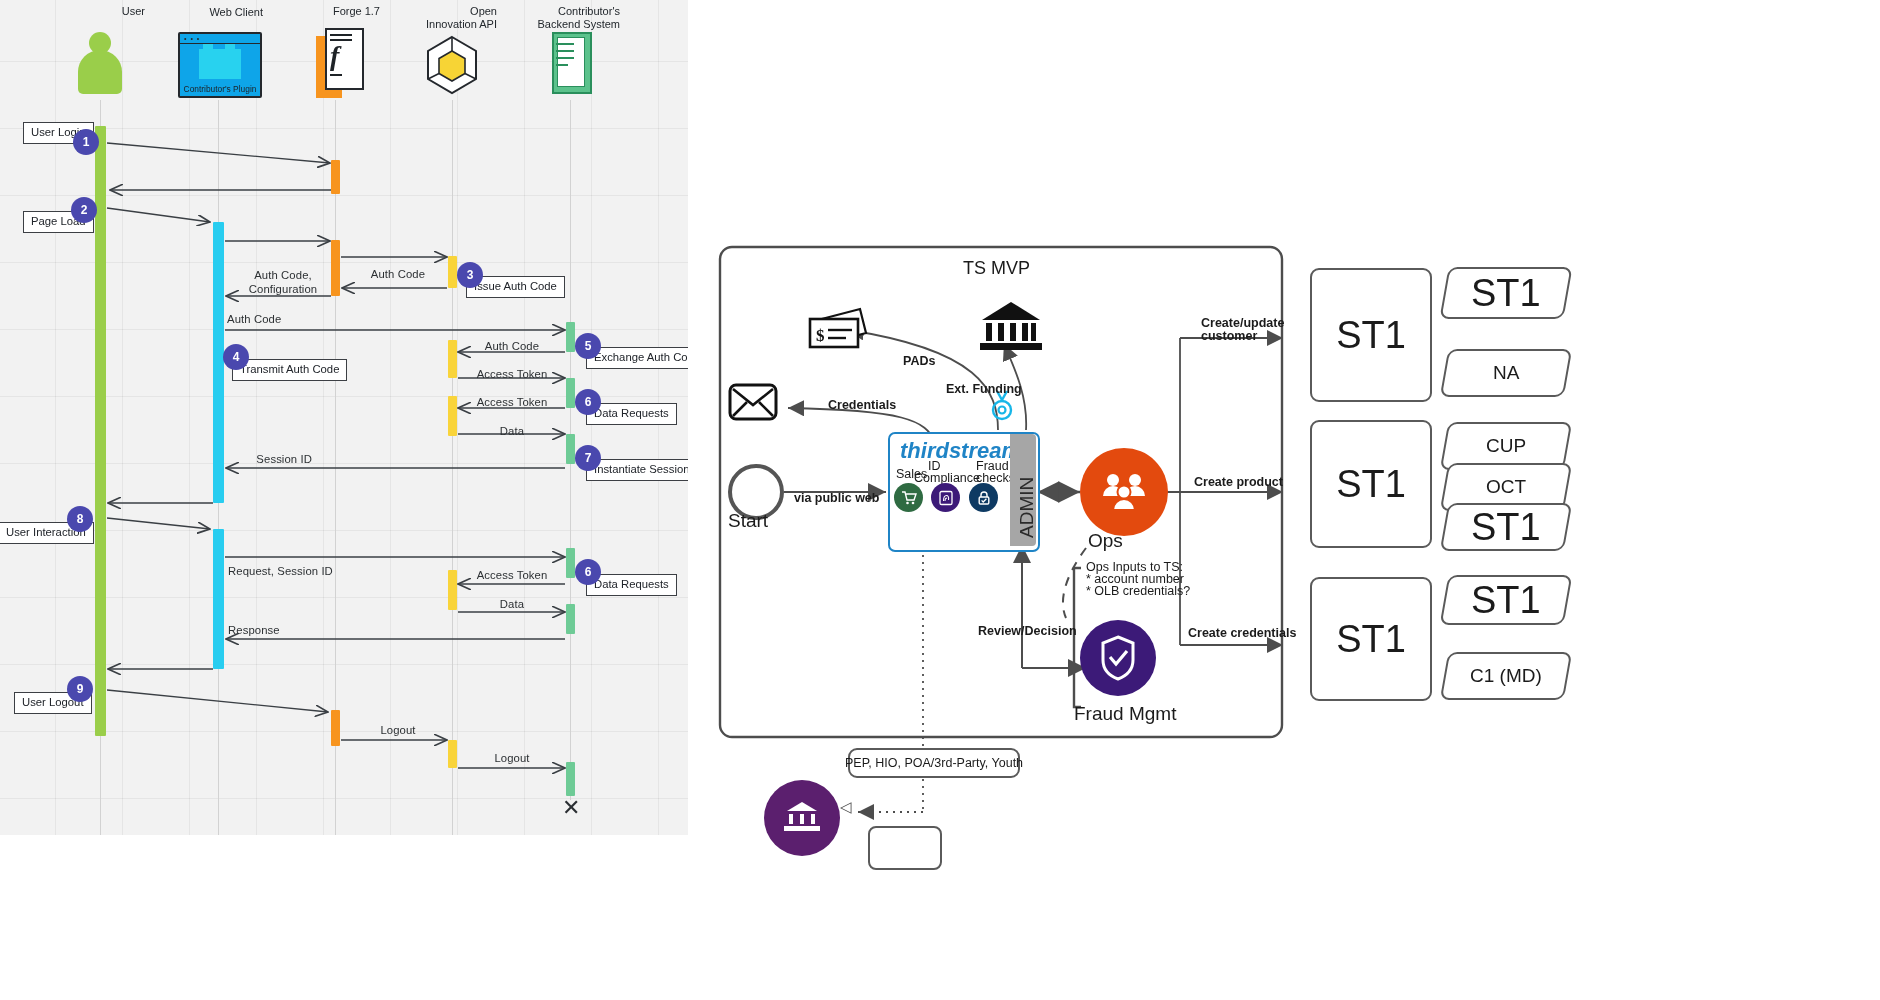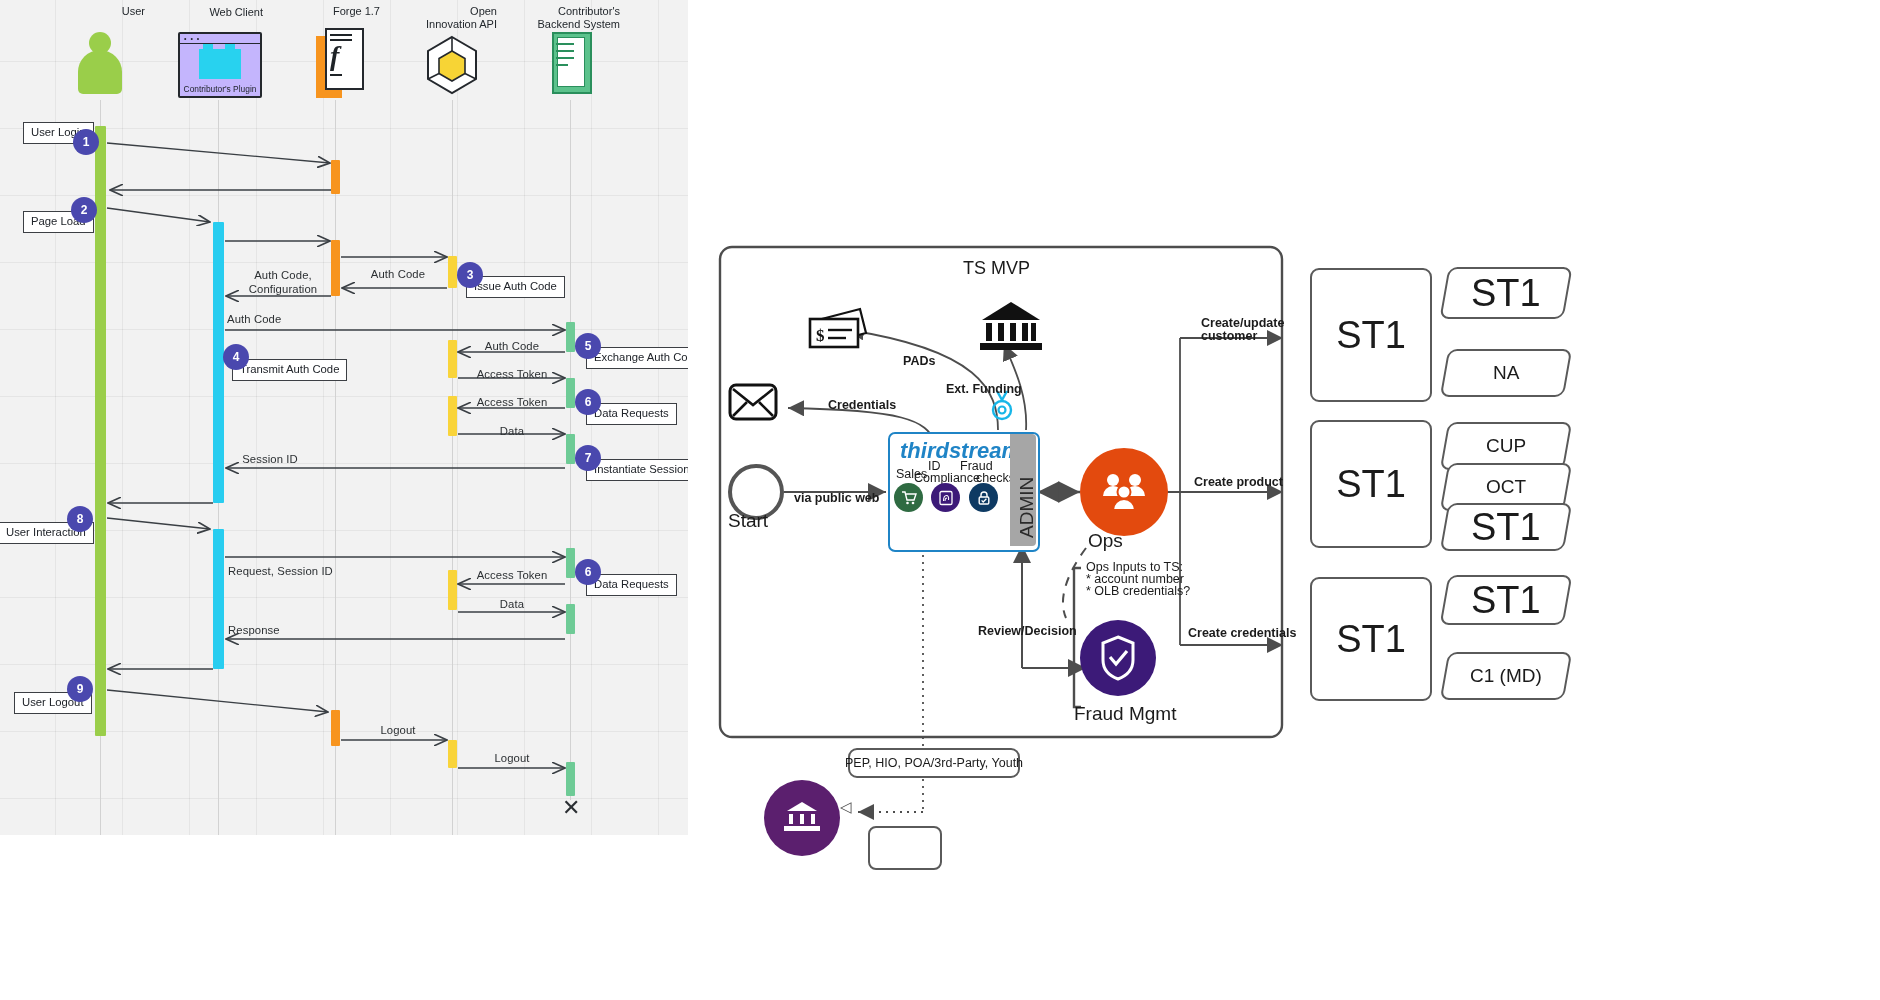--- a/index.html
+++ b/index.html
@@ -33,21 +33,21 @@
   .step-badge{position:absolute;width:26px;height:26px;border-radius:50%;
               background:#4a48ae;color:#fff;font-size:12px;font-weight:600;
               display:flex;align-items:center;justify-content:center;
               box-shadow:0 0 0 0 rgba(0,0,0,0);}
 
   
   .icon-wrap{position:absolute;}
   .user-icon-head{position:absolute;width:22px;height:22px;border-radius:50%;background:#9ace4a;left:11px;top:0;}
   .user-icon-body{position:absolute;width:44px;height:44px;left:0;top:18px;background:#9ace4a;
                   border-radius:22px 22px 5px 5px;}
-  .browser-box{position:absolute;width:80px;height:62px;border:2px solid #24282d;background:#c4b5fd;
+  .browser-box{position:absolute;width:80px;height:62px;border:2px solid #24282d;background:#0ea5e9;
                border-radius:2px;}
   .browser-bar{position:absolute;left:0;top:0;width:100%;height:9px;border-bottom:1.6px solid #24282d;}
   .browser-dots{position:absolute;left:4px;top:3px;font-size:7px;letter-spacing:1px;color:#24282d;line-height:4px;}
   .plugin-block{position:absolute;left:19px;top:15px;width:42px;height:30px;background:#28d2ef;}
   .plugin-stud{position:absolute;top:-5px;width:10px;height:6px;background:#28d2ef;}
   .plugin-text{position:absolute;left:0;bottom:2px;width:100%;text-align:center;font-size:8.4px;color:#1d2228;}
   .forge-orange{position:absolute;width:26px;height:62px;background:#f7941e;left:0;top:8px;}
   .forge-doc{position:absolute;left:9px;top:0;width:35px;height:58px;background:#fff;border:2px solid #24282d;}
   .forge-f{position:absolute;left:14px;top:14px;font-size:28px;font-weight:700;font-style:italic;
            font-family:"Liberation Serif",serif;color:#1e2327;line-height:28px;}
@@ -200,21 +200,21 @@
   <div class="msg-label" style="left:343px;top:268px;width:110px;">Auth Code</div>
   <div class="msg-label two" style="left:223px;top:268px;">
     <div>Auth Code,</div>
     <div>Configuration</div>
   </div>
   <div class="msg-label" style="left:227px;top:313px;width:100px;text-align:left;">Auth Code</div>
   <div class="msg-label" style="left:459px;top:340px;width:106px;">Auth Code</div>
   <div class="msg-label" style="left:459px;top:368px;width:106px;">Access Token</div>
   <div class="msg-label" style="left:459px;top:396px;width:106px;">Access Token</div>
   <div class="msg-label" style="left:459px;top:425px;width:106px;">Data</div>
-  <div class="msg-label" style="left:220px;top:453px;width:100px;text-align:center;">Session ID</div>
+  <div class="msg-label" style="left:212px;top:453px;width:100px;text-align:right;">Session ID</div>
   <div class="msg-label" style="left:228px;top:565px;width:150px;text-align:left;">Request, Session ID</div>
   <div class="msg-label" style="left:459px;top:569px;width:106px;">Access Token</div>
   <div class="msg-label" style="left:459px;top:598px;width:106px;">Data</div>
   <div class="msg-label" style="left:228px;top:624px;width:100px;text-align:left;">Response</div>
   <div class="msg-label" style="left:343px;top:724px;width:110px;">Logout</div>
   <div class="msg-label" style="left:459px;top:752px;width:106px;">Logout</div>
 
   <div class="note-box" style="left:23px;top:122px;">User Login</div>
   <div class="step-badge" style="left:73px;top:129px;">1</div>
 
@@ -342,21 +342,21 @@
 
   <div class="flow-text f-lbl-bold" style="left:215px;top:354px;">PADs</div>
   <div class="flow-text f-lbl-bold" style="left:258px;top:382px;">Ext. Funding</div>
   <div class="flow-text f-lbl-bold" style="left:140px;top:398px;">Credentials</div>
 
   <div class="ts-box" style="left:200px;top:432px;width:148px;height:116px;"></div>
   <div class="thirdstream-word" style="left:212px;top:438px;">thirdstream</div>
   <div class="flow-text f-small" style="left:208px;top:467px;">Sales</div>
   <div class="flow-text f-small" style="left:240px;top:459px;">ID</div>
   <div class="flow-text f-small" style="left:226px;top:471px;">Compliance</div>
-  <div class="flow-text f-small" style="left:272px;top:459px;">Fraud</div>
+  <div class="flow-text f-small" style="left:288px;top:459px;">Fraud</div>
   <div class="flow-text f-small" style="left:288px;top:471px;">checks</div>
 
   <div class="circ" style="left:206px;top:483px;width:29px;height:29px;background:#2f6b42;">
     <svg width="16" height="16" viewBox="0 0 16 16">
         <path d="M1,2 h3 l2,8 h7 l2,-6 h-10" fill="none" stroke="#fff" stroke-width="1.4"></path>
         <circle cx="6.5" cy="13" r="1.3" fill="#fff"></circle>
         <circle cx="12" cy="13" r="1.3" fill="#fff"></circle>
       </svg>
   </div>
   <div class="circ" style="left:243px;top:483px;width:29px;height:29px;background:#3c1a78;">

